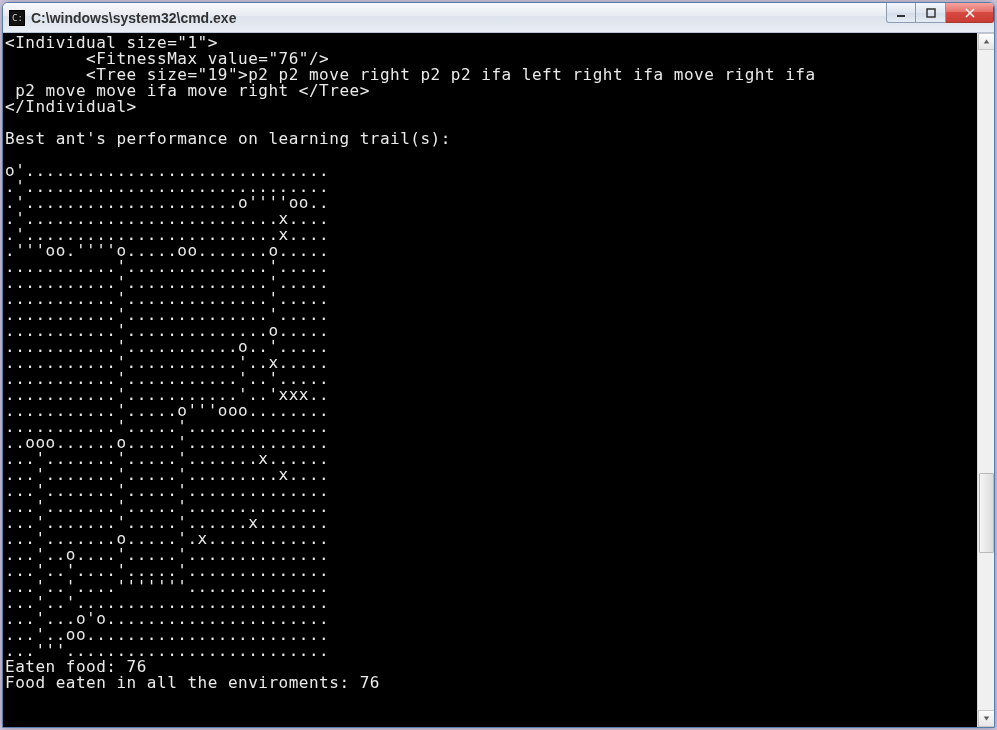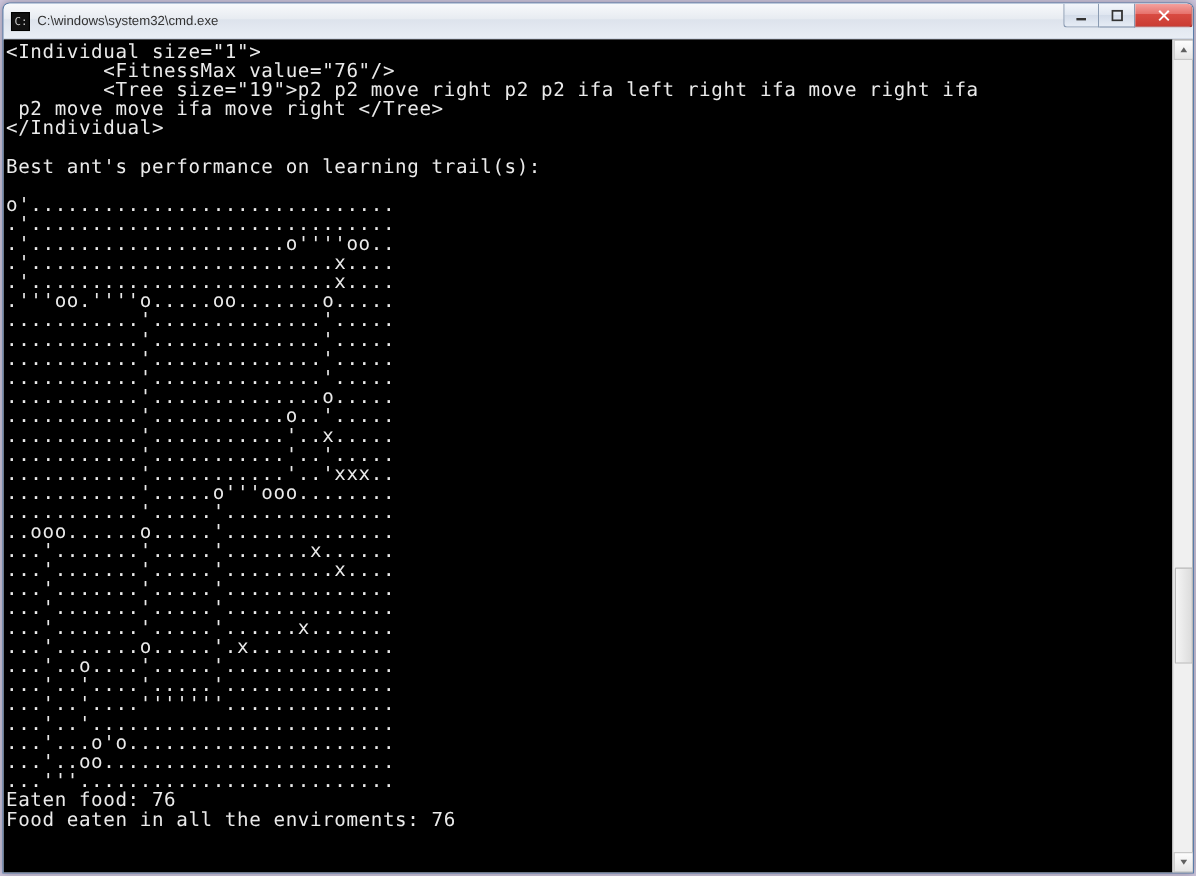--- a/index.html
+++ b/index.html
@@ -37,23 +37,24 @@
   .title-icon {
     width: 16px;
     height: 16px;
     margin-right: 6px;
     display: flex;
     align-items: center;
     justify-content: center;
   }
   .title-icon svg { width: 16px; height: 16px; }
   .title-text {
-    font-size: 11px;
+    font-size: 14px;
     color: #333;
     flex: 0 0 auto;
+    font-weight: bold;
   }
   .title-spacer { flex: 1; }
   .win-buttons {
     display: flex;
     align-items: flex-start;
     height: 100%;
   }
   .win-btn {
     width: 30px;
     height: 20px;

